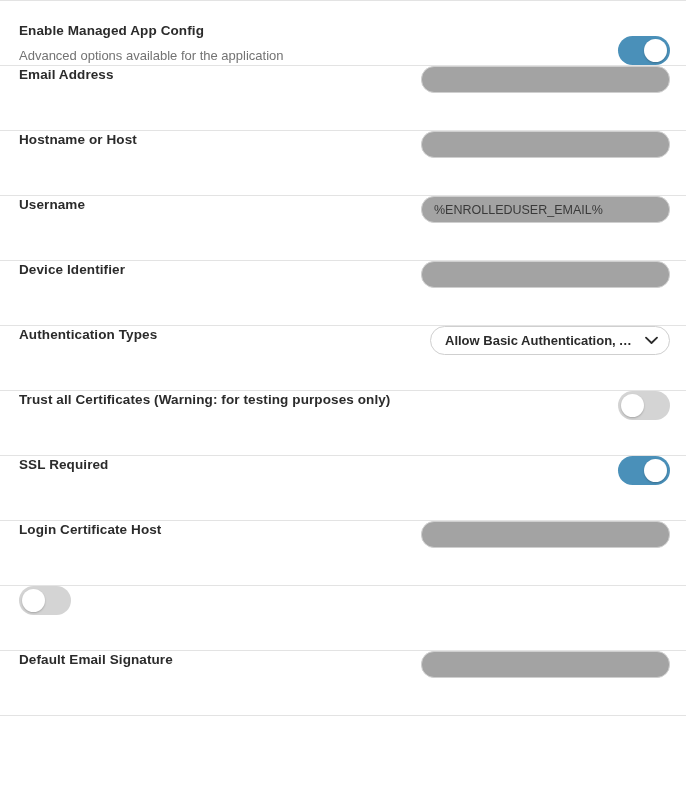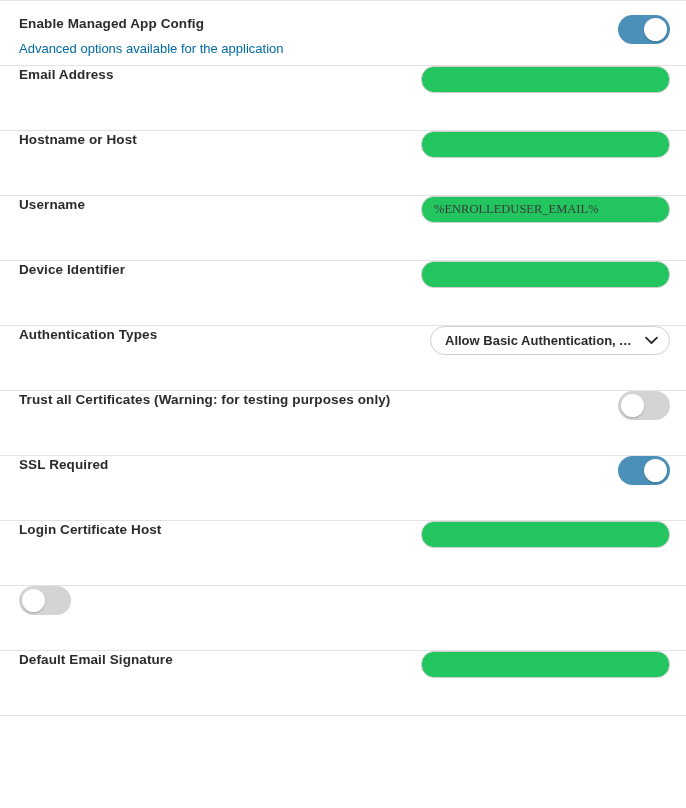--- a/index.html
+++ b/index.html
@@ -31,55 +31,55 @@
     display: flex;
     align-items: flex-start;
     justify-content: space-between;
     border-bottom: 1px solid #e3e3e3;
     padding: 0 16px 0 19px;
     box-sizing: border-box;
     min-height: 65px;
   }
   .row.first {
     min-height: 65px;
-    align-items: flex-start;
+    align-items: flex-end;
     padding-top: 14px;
   }
   .labels {
     display: flex;
     flex-direction: column;
     justify-content: center;
     max-width: 400px;
   }
   .label {
     font-size: 13.5px;
     font-weight: bold;
     color: #2b2b2b;
     letter-spacing: 0.1px;
     line-height: 18px;
   }
   .sublabel {
     font-size: 13px;
     font-weight: normal;
-    color: #0369a1;
+    color: #737373;
     line-height: 18px;
     margin-top: 7px;
   }
   .control {
     display: flex;
     align-items: center;
     justify-content: flex-end;
   }
   .text-input {
     width: 249px;
     height: 27px;
     border: 1px solid #cfcfcf;
     border-radius: 13px;
-    background: #22c55e;
-    font-family: Liberation Serif, serif;
+    background: #a3a3a3;
+    font-family: Liberation Sans, sans-serif;
     font-size: 12.5px;
     color: #3a3a3a;
     padding: 0 12px;
     box-sizing: border-box;
     outline: none;
   }
   .text-input::placeholder {
     color: #b6b6b6;
   }
   .select-wrap {

